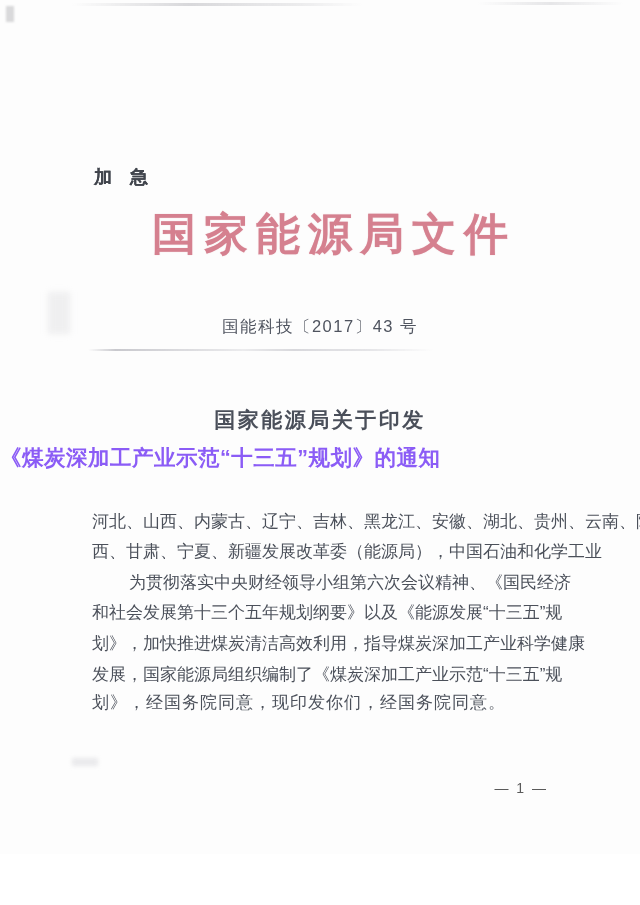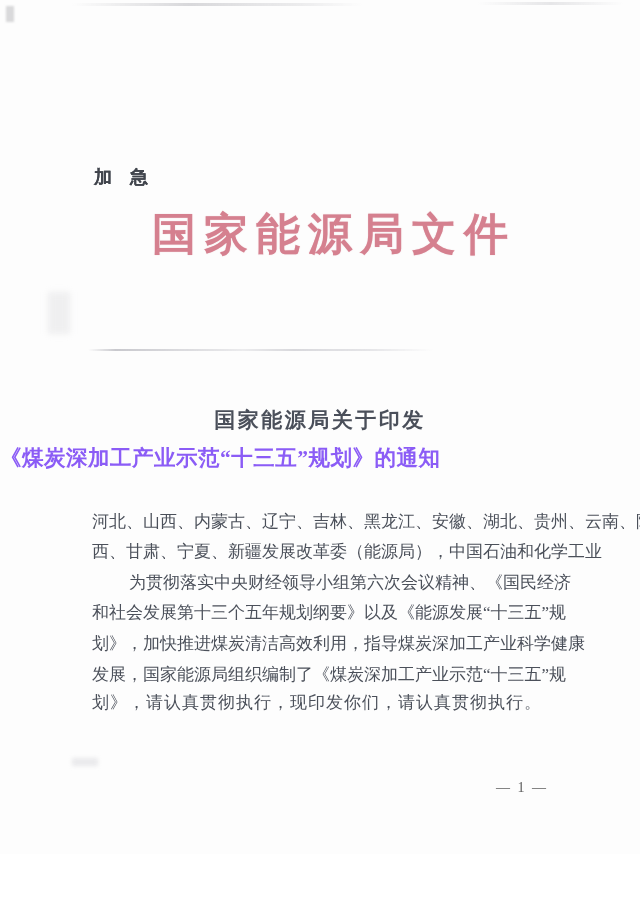--- a/index.html
+++ b/index.html
@@ -1,21 +1,21 @@
 <!DOCTYPE html>
 <html><head>
 <meta charset="utf-8">
 <style>
   html,body{margin:0;padding:0;background:#ffffff;}
   .page{
     position:relative;
     width:640px;height:854px;
     background:#fdfdfd;
     overflow:hidden;
-    font-family:Liberation Serif, serif;
+    font-family:Liberation Sans, sans-serif;
   }
   
   .artifact{position:absolute;pointer-events:none;}
   .streak-top-left{top:3px;left:72px;width:290px;height:3px;
     background:linear-gradient(90deg,rgba(190,190,195,0),rgba(185,185,190,.55) 40%,rgba(190,190,195,.25) 80%,rgba(190,190,195,0));
     filter:blur(.6px);}
   .streak-top-right{top:2px;left:478px;width:145px;height:3px;
     background:linear-gradient(90deg,rgba(200,200,205,0),rgba(195,195,200,.4) 50%,rgba(200,200,205,0));
     filter:blur(.7px);}
   .mark-corner{top:6px;left:6px;width:8px;height:16px;
@@ -98,20 +98,21 @@
   <div class="red-head">
       <span>国</span>
       <span>家</span>
       <span>能</span>
       <span>源</span>
       <span>局</span>
       <span>文</span>
       <span>件</span>
     </div>
 
+  <div class="doc-no">国能科技〔2017〕43 号</div>
 
   <div class="faint-rule"></div>
 
   <div class="title-l1">国家能源局关于印发</div>
   <div class="title-l2">《煤炭深加工产业示范“十三五”规划》的通知</div>
 
   <div class="body-block">
     <div class="line jline">
         <span>河</span>
         <span>北</span>
@@ -294,19 +295,19 @@
         <span>业</span>
         <span>示</span>
         <span>范</span>
         <span>“</span>
         <span>十</span>
         <span>三</span>
         <span>五</span>
         <span>”</span>
         <span>规</span>
       </div>
-    <div class="line plain">划》，请认真贯彻执行，现印发你们，请认真贯彻执行。</div>
+    <div class="line plain">划》，经国务院同意，现印发你们，经国务院同意。</div>
 
   </div>
 
   <div class="page-no">— 1 —</div>
 
 </div>
 
 </body></html>

